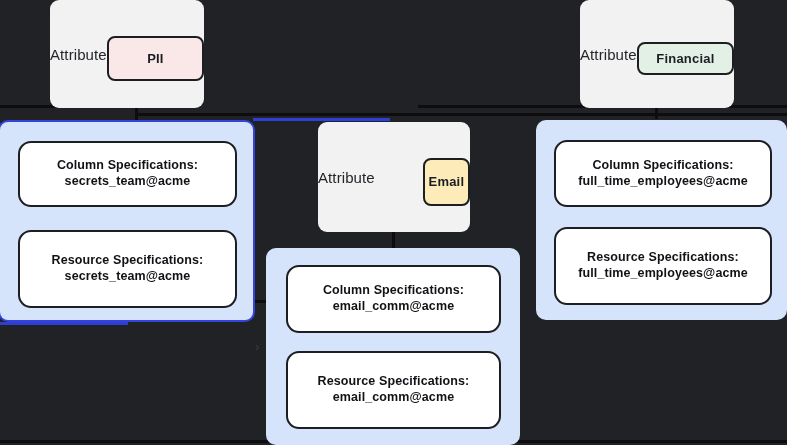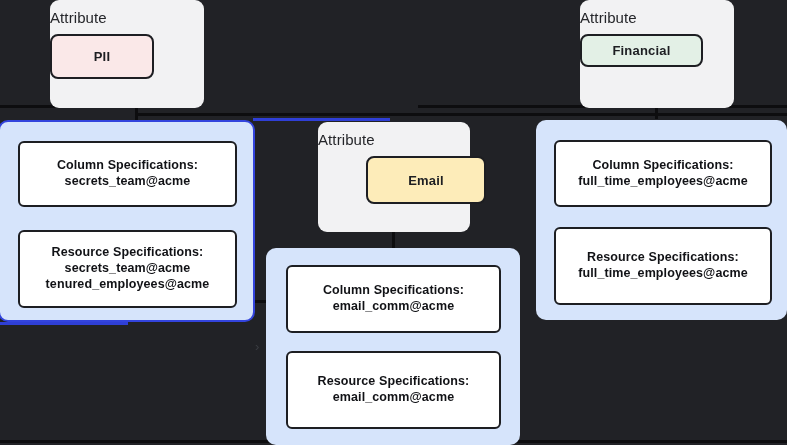--- a/index.html
+++ b/index.html
@@ -39,22 +39,22 @@
     font-family: "Liberation Sans", sans-serif;
   }
 
   
   .attr-card {
     position: absolute;
     background: #f2f2f3;
     border-radius: 9px;
     box-sizing: border-box;
     display: flex;
-    flex-direction: column;
-    align-items: flex-start;
+    flex-direction: row;
+    align-items: center;
     padding-top: 9px;
   }
   .attr-card-title {
     font-size: 15px;
     color: #25262a;
     font-weight: 400;
     letter-spacing: .1px;
     margin-bottom: 8px;
   }
   .attr-chip {
@@ -80,21 +80,21 @@
     box-sizing: border-box;
     border-radius: 10px;
   }
   .spec-group.selected {
     border: 2px solid #3344dd;
   }
   .spec-node {
     position: absolute;
     background: #ffffff;
     border: 2px solid #1d1e22;
-    border-radius: 6px;
+    border-radius: 13px;
     box-sizing: border-box;
     display: flex;
     flex-direction: column;
     align-items: center;
     justify-content: center;
     text-align: center;
     color: #111216;
     font-size: 12.5px;
     font-weight: bold;
     line-height: 1.26;
@@ -138,21 +138,20 @@
   </div>
 
   <div class="spec-group selected" style="left:-2px; top:120px; width:257px; height:202px;">
     <div class="spec-node" style="left:18px; top:19px; width:219px; height:66px;">
       <span class="ln">Column Specifications:</span>
       <span class="ln">secrets_team@acme</span>
     </div>
     <div class="spec-node" style="left:18px; top:108px; width:219px; height:78px;">
       <span class="ln">Resource Specifications:</span>
       <span class="ln">secrets_team@acme</span>
-      <span class="ln">tenured_employees@acme</span>
     </div>
   </div>
 
   <div class="spec-group" style="left:266px; top:248px; width:254px; height:197px;">
     <div class="spec-node" style="left:20px; top:17px; width:215px; height:68px;">
       <span class="ln">Column Specifications:</span>
       <span class="ln">email_comm@acme</span>
     </div>
     <div class="spec-node" style="left:20px; top:103px; width:215px; height:78px;">
       <span class="ln">Resource Specifications:</span>

